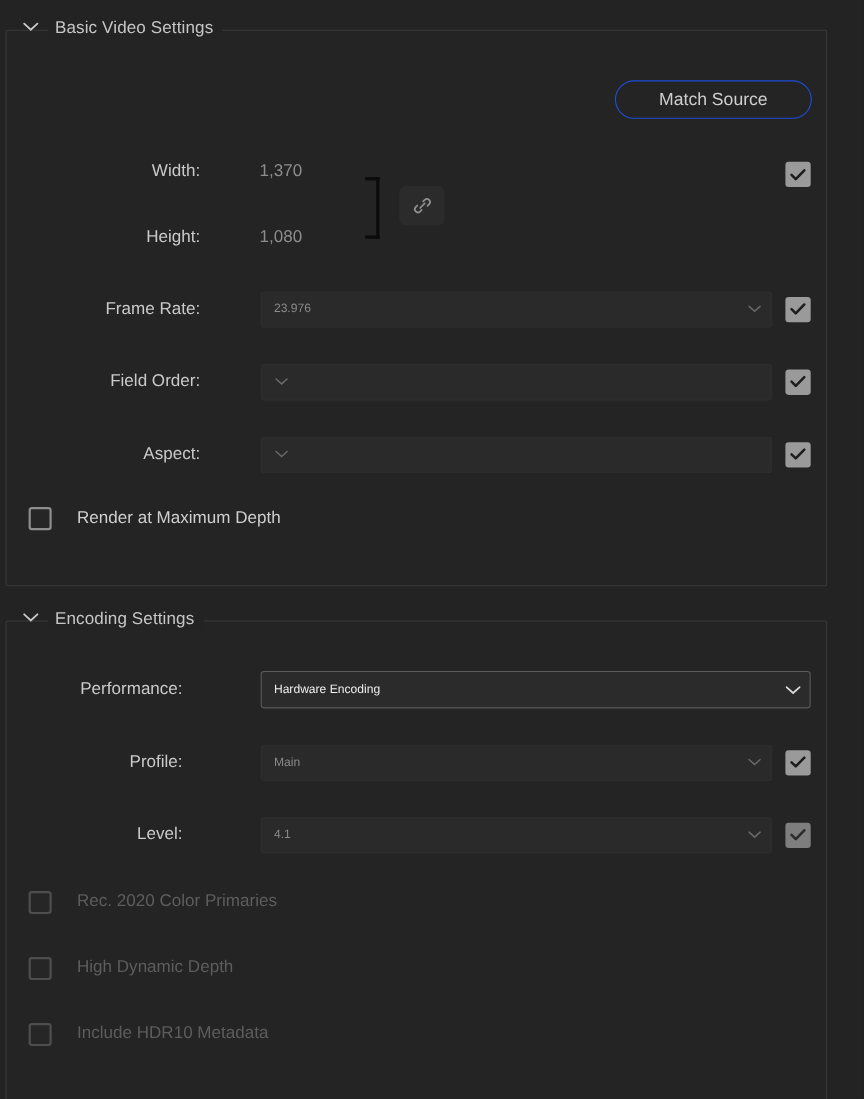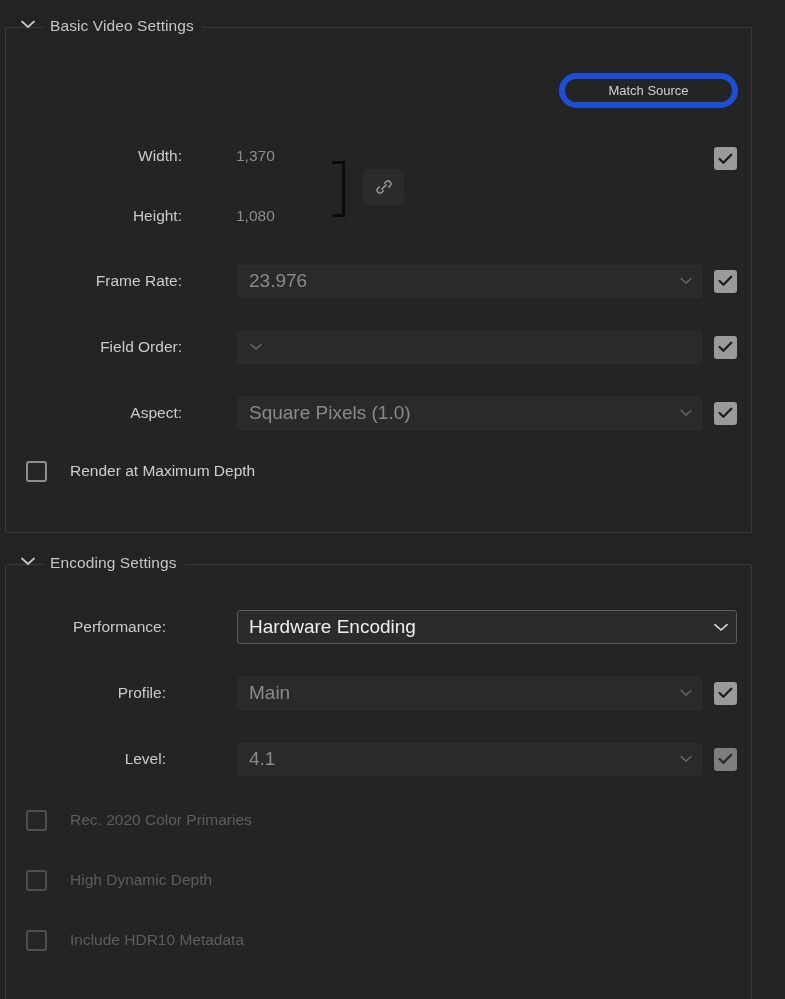--- a/index.html
+++ b/index.html
@@ -96,21 +96,21 @@
     width: 465px;
     box-sizing: border-box;
     background: #2a2a2a;
     border: 1px solid #2e2e2e;
     border-radius: 3px;
     display: flex;
     align-items: center;
     padding: 0 8px 0 11px;
   }
   .dropdown .dd-text {
-    font-size: 19px;
+    font-size: 11px;
     color: #8a8a8a;
     flex: 1;
     white-space: nowrap;
     overflow: hidden;
   }
   .dropdown .dd-arrow {
     width: 14px; height: 14px;
     display: flex; align-items: center; justify-content: center;
     opacity: .45;
   }
@@ -164,25 +164,25 @@
   }
   .cb-row.disabled .cb-label { color: #5d5d5d; }
 
   
   .match-source {
     position: absolute;
     left: 553px;
     top: 45px;
     width: 179px;
     height: 35px;
-    border: 6px solid #1d4ed8;
+    border: 1px solid #1d4ed8;
     border-radius: 18px;
     background: transparent;
     color: #cfcfcf;
-    font-size: 13px;
+    font-size: 16px;
     font-family: "Liberation Sans", sans-serif;
     cursor: pointer;
     padding: 0;
   }
 
   
   .link-bracket {
     position: absolute;
     left: 326px;
     top: 133px;
@@ -275,21 +275,20 @@
       <div class="cb-right">
         <svg width="15" height="12" viewBox="0 0 15 12">
             <path d="M1.6 6 L5.4 9.8 L13.2 1.8" stroke="#1d1d1d" stroke-width="2.3" fill="none" stroke-linecap="round" stroke-linejoin="round"></path>
           </svg>
       </div>
     </div>
 
     <div class="row" style="top:368px;">
       <span class="label" style="left:-42px;">Aspect:</span>
       <div class="dropdown">
-        <span class="dd-text">Square Pixels (1.0)</span>
         <span class="dd-arrow">
           <svg width="12" height="8" viewBox="0 0 12 8">
               <path d="M1 1.5 L6 6 L11 1.5" stroke="#b5b5b5" stroke-width="1.4" fill="none" stroke-linecap="round"></path>
             </svg>
         </span>
       </div>
       <div class="cb-right">
         <svg width="15" height="12" viewBox="0 0 15 12">
             <path d="M1.6 6 L5.4 9.8 L13.2 1.8" stroke="#1d1d1d" stroke-width="2.3" fill="none" stroke-linecap="round" stroke-linejoin="round"></path>
           </svg>

